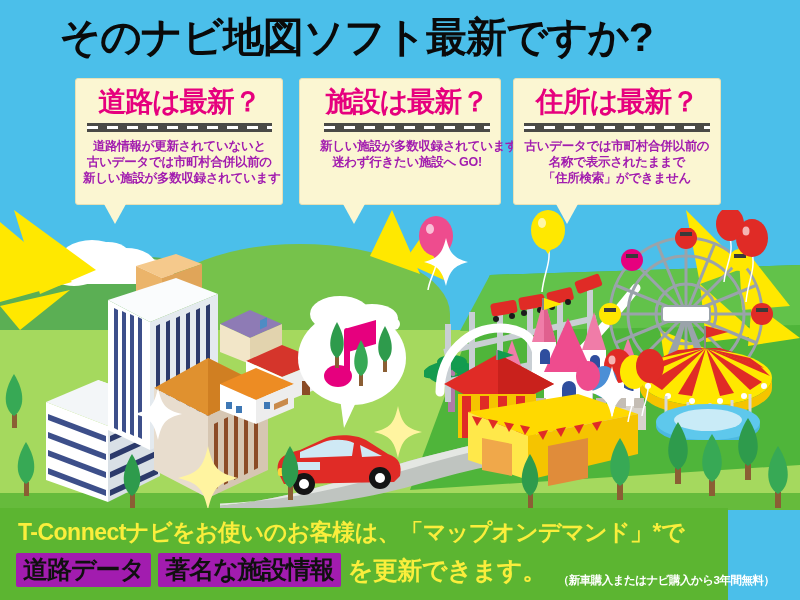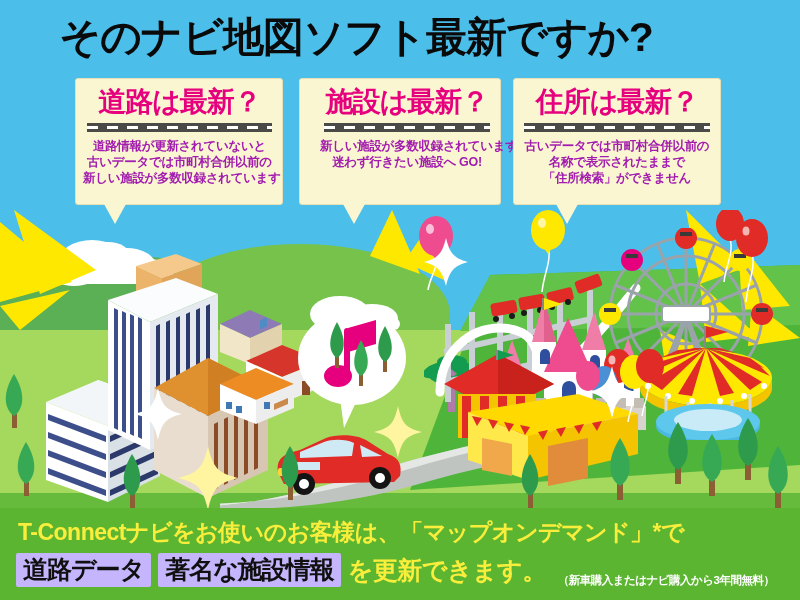--- a/index.html
+++ b/index.html
@@ -42,32 +42,32 @@
   }
   .box-body{
     color:#a21caf;font-size:12.5px;font-weight:bold;line-height:16px;
     letter-spacing:-0.3px;white-space:nowrap;
   }
   .tail{position:absolute;width:0;height:0;border-left:11px solid transparent;
         border-right:11px solid transparent;border-top:20px solid #FBF6D2;}
 
   
   .banner{
-    position:absolute;left:0;top:508px;width:800px;height:92px;
+    position:absolute;left:0;top:508px;width:728px;height:92px;
     background:#5CB531;
   }
   .banner-line1{
     position:absolute;left:18px;top:9px;
     color:#FAEE3C;font-size:23px;font-weight:bold;letter-spacing:-0.5px;
     white-space:nowrap;
   }
   .banner-line2{position:absolute;left:16px;top:44px;white-space:nowrap;
     display:flex;align-items:center;gap:7px;}
   .tag{
-    background:#c4b5fd;color:#101010;font-size:25px;font-weight:bold;
+    background:#a21caf;color:#101010;font-size:25px;font-weight:bold;
     padding:2px 7px 3px;letter-spacing:-1px;line-height:29px;border-radius:2px;
   }
   .banner-tail{color:#FAEE3C;font-size:25px;font-weight:bold;letter-spacing:-0.5px;}
   .fineprint{color:#FFFFFF;font-size:11.5px;font-weight:bold;letter-spacing:-0.5px;
     margin-left:4px;margin-top:21px;}
 </style>
 </head>
 <body>
 
 <div id="stage">

